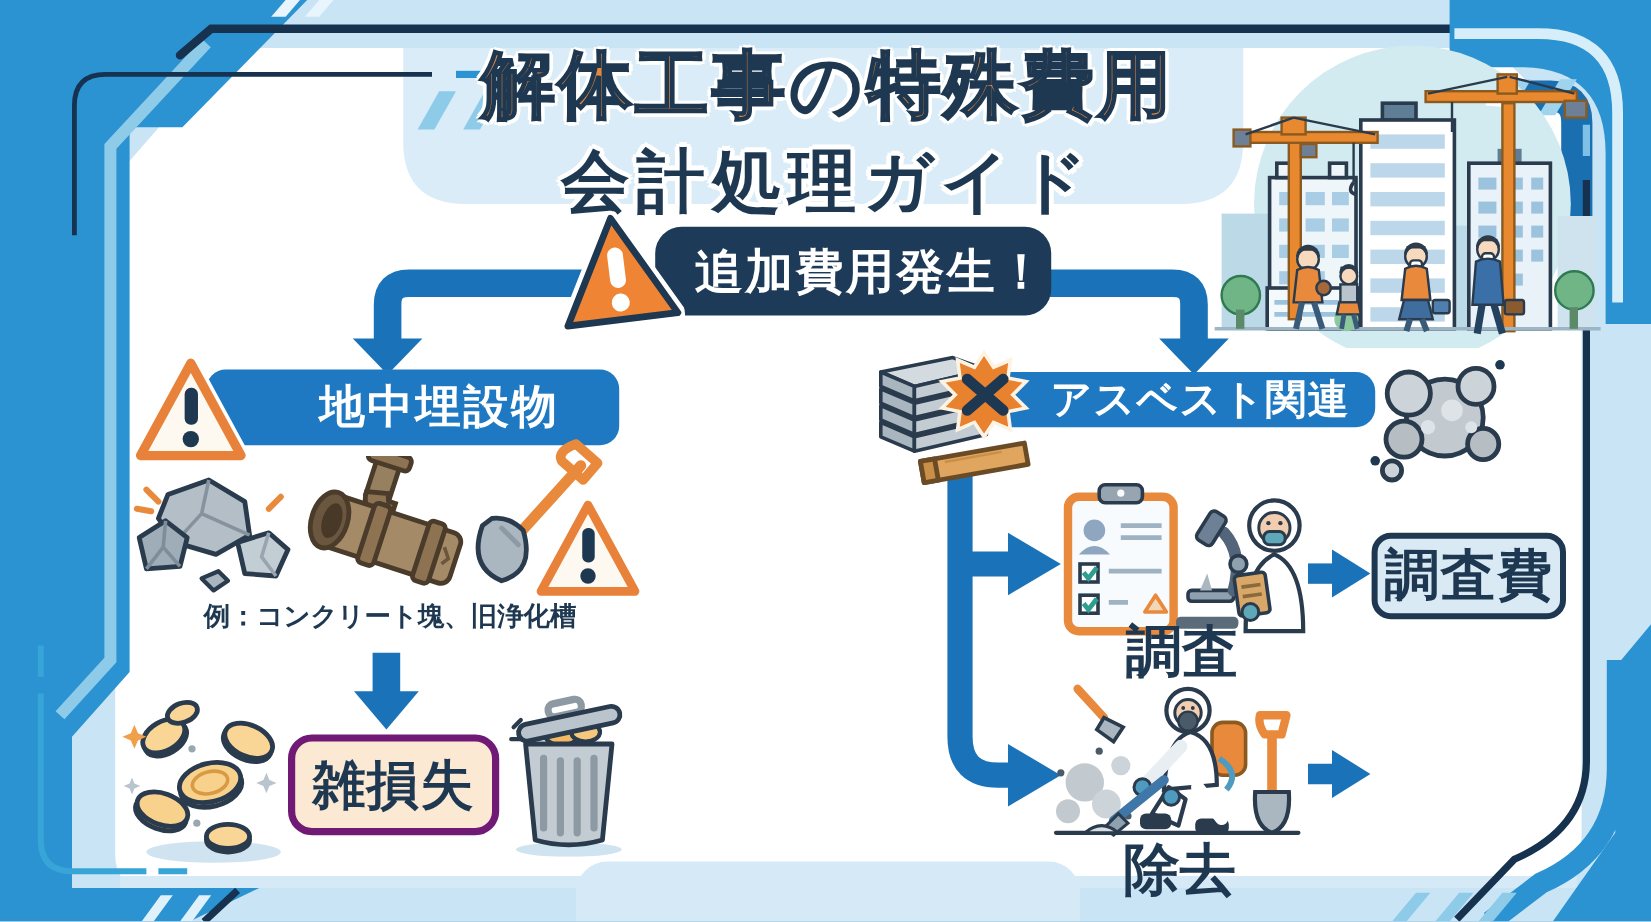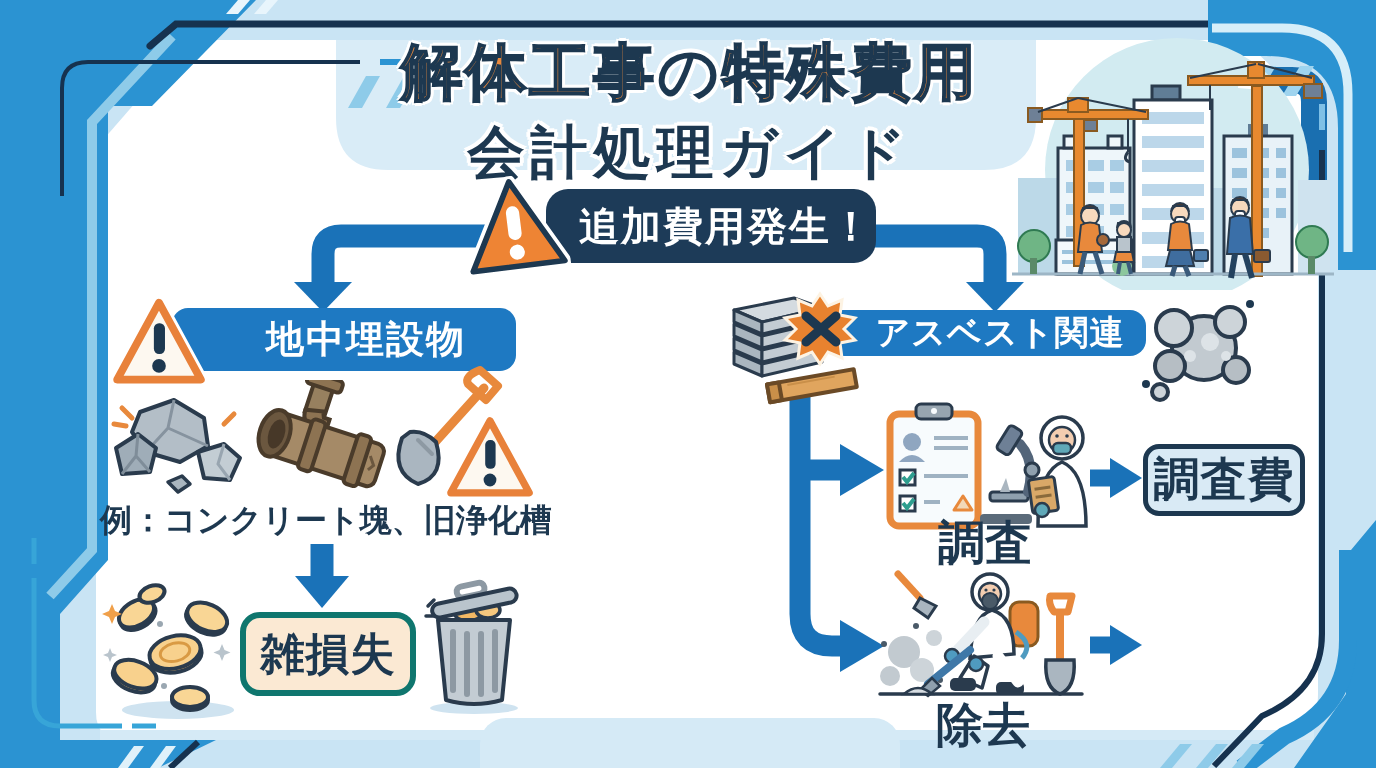--- a/index.html
+++ b/index.html
@@ -23,26 +23,26 @@
     display:flex;align-items:center;justify-content:center;}
   .banner-text{color:#fff;font-size:40px;font-weight:700;letter-spacing:2px;padding-left:30px;white-space:nowrap;}
   
   .hdr{background:#1e79c2;border-radius:16px;display:flex;align-items:center;justify-content:center;}
   .hdr-left{left:172px;top:308px;width:344px;height:63px;}
   .hdr-right{left:824px;top:310px;width:322px;height:46px;}
   .hdr-text{color:#fff;font-weight:900;white-space:nowrap;}
   .hdr-left .hdr-text{font-size:38px;padding-left:44px;letter-spacing:2px;}
   .hdr-right .hdr-text{font-size:34px;padding-left:30px;letter-spacing:1px;}
   
-  .example{left:100px;top:499px;width:450px;text-align:center;font-size:32px;font-weight:800;color:#1d3850;white-space:nowrap;}
+  .example{left:100px;top:499px;width:450px;text-align:center;font-size:22px;font-weight:800;color:#1d3850;white-space:nowrap;}
   .step-label{width:150px;text-align:center;font-size:47px;font-weight:900;color:#1d3850;}
   .lbl1{left:910px;top:512px;}
   .lbl2{left:908px;top:694px;}
   
-  .loss-box{left:240px;top:612px;width:176px;height:84px;background:#fbe9d3;border:6px solid #0f766e;border-radius:20px;
+  .loss-box{left:240px;top:612px;width:176px;height:84px;background:#fbe9d3;border:6px solid #701a75;border-radius:20px;
     display:flex;align-items:center;justify-content:center;box-sizing:border-box;}
   .loss-box span{font-size:44px;font-weight:900;color:#1d3850;letter-spacing:1px;}
   .res-box{width:162px;height:72px;background:#d9eaf5;border:5px solid #1d3850;border-radius:16px;
     display:flex;align-items:center;justify-content:center;box-sizing:border-box;}
   .res-box span{font-size:46px;font-weight:900;color:#1d3850;letter-spacing:1px;}
   .res1{left:1143px;top:444px;}
   .res2{left:1144px;top:610px;}
   
   .footer-band{left:480px;top:718px;width:420px;height:50px;background:#d5eaf6;border-radius:26px 26px 0 0;}
   .footer-text{left:488px;top:734px;width:404px;text-align:center;font-size:22px;font-weight:700;color:#1d3850;white-space:nowrap;}

